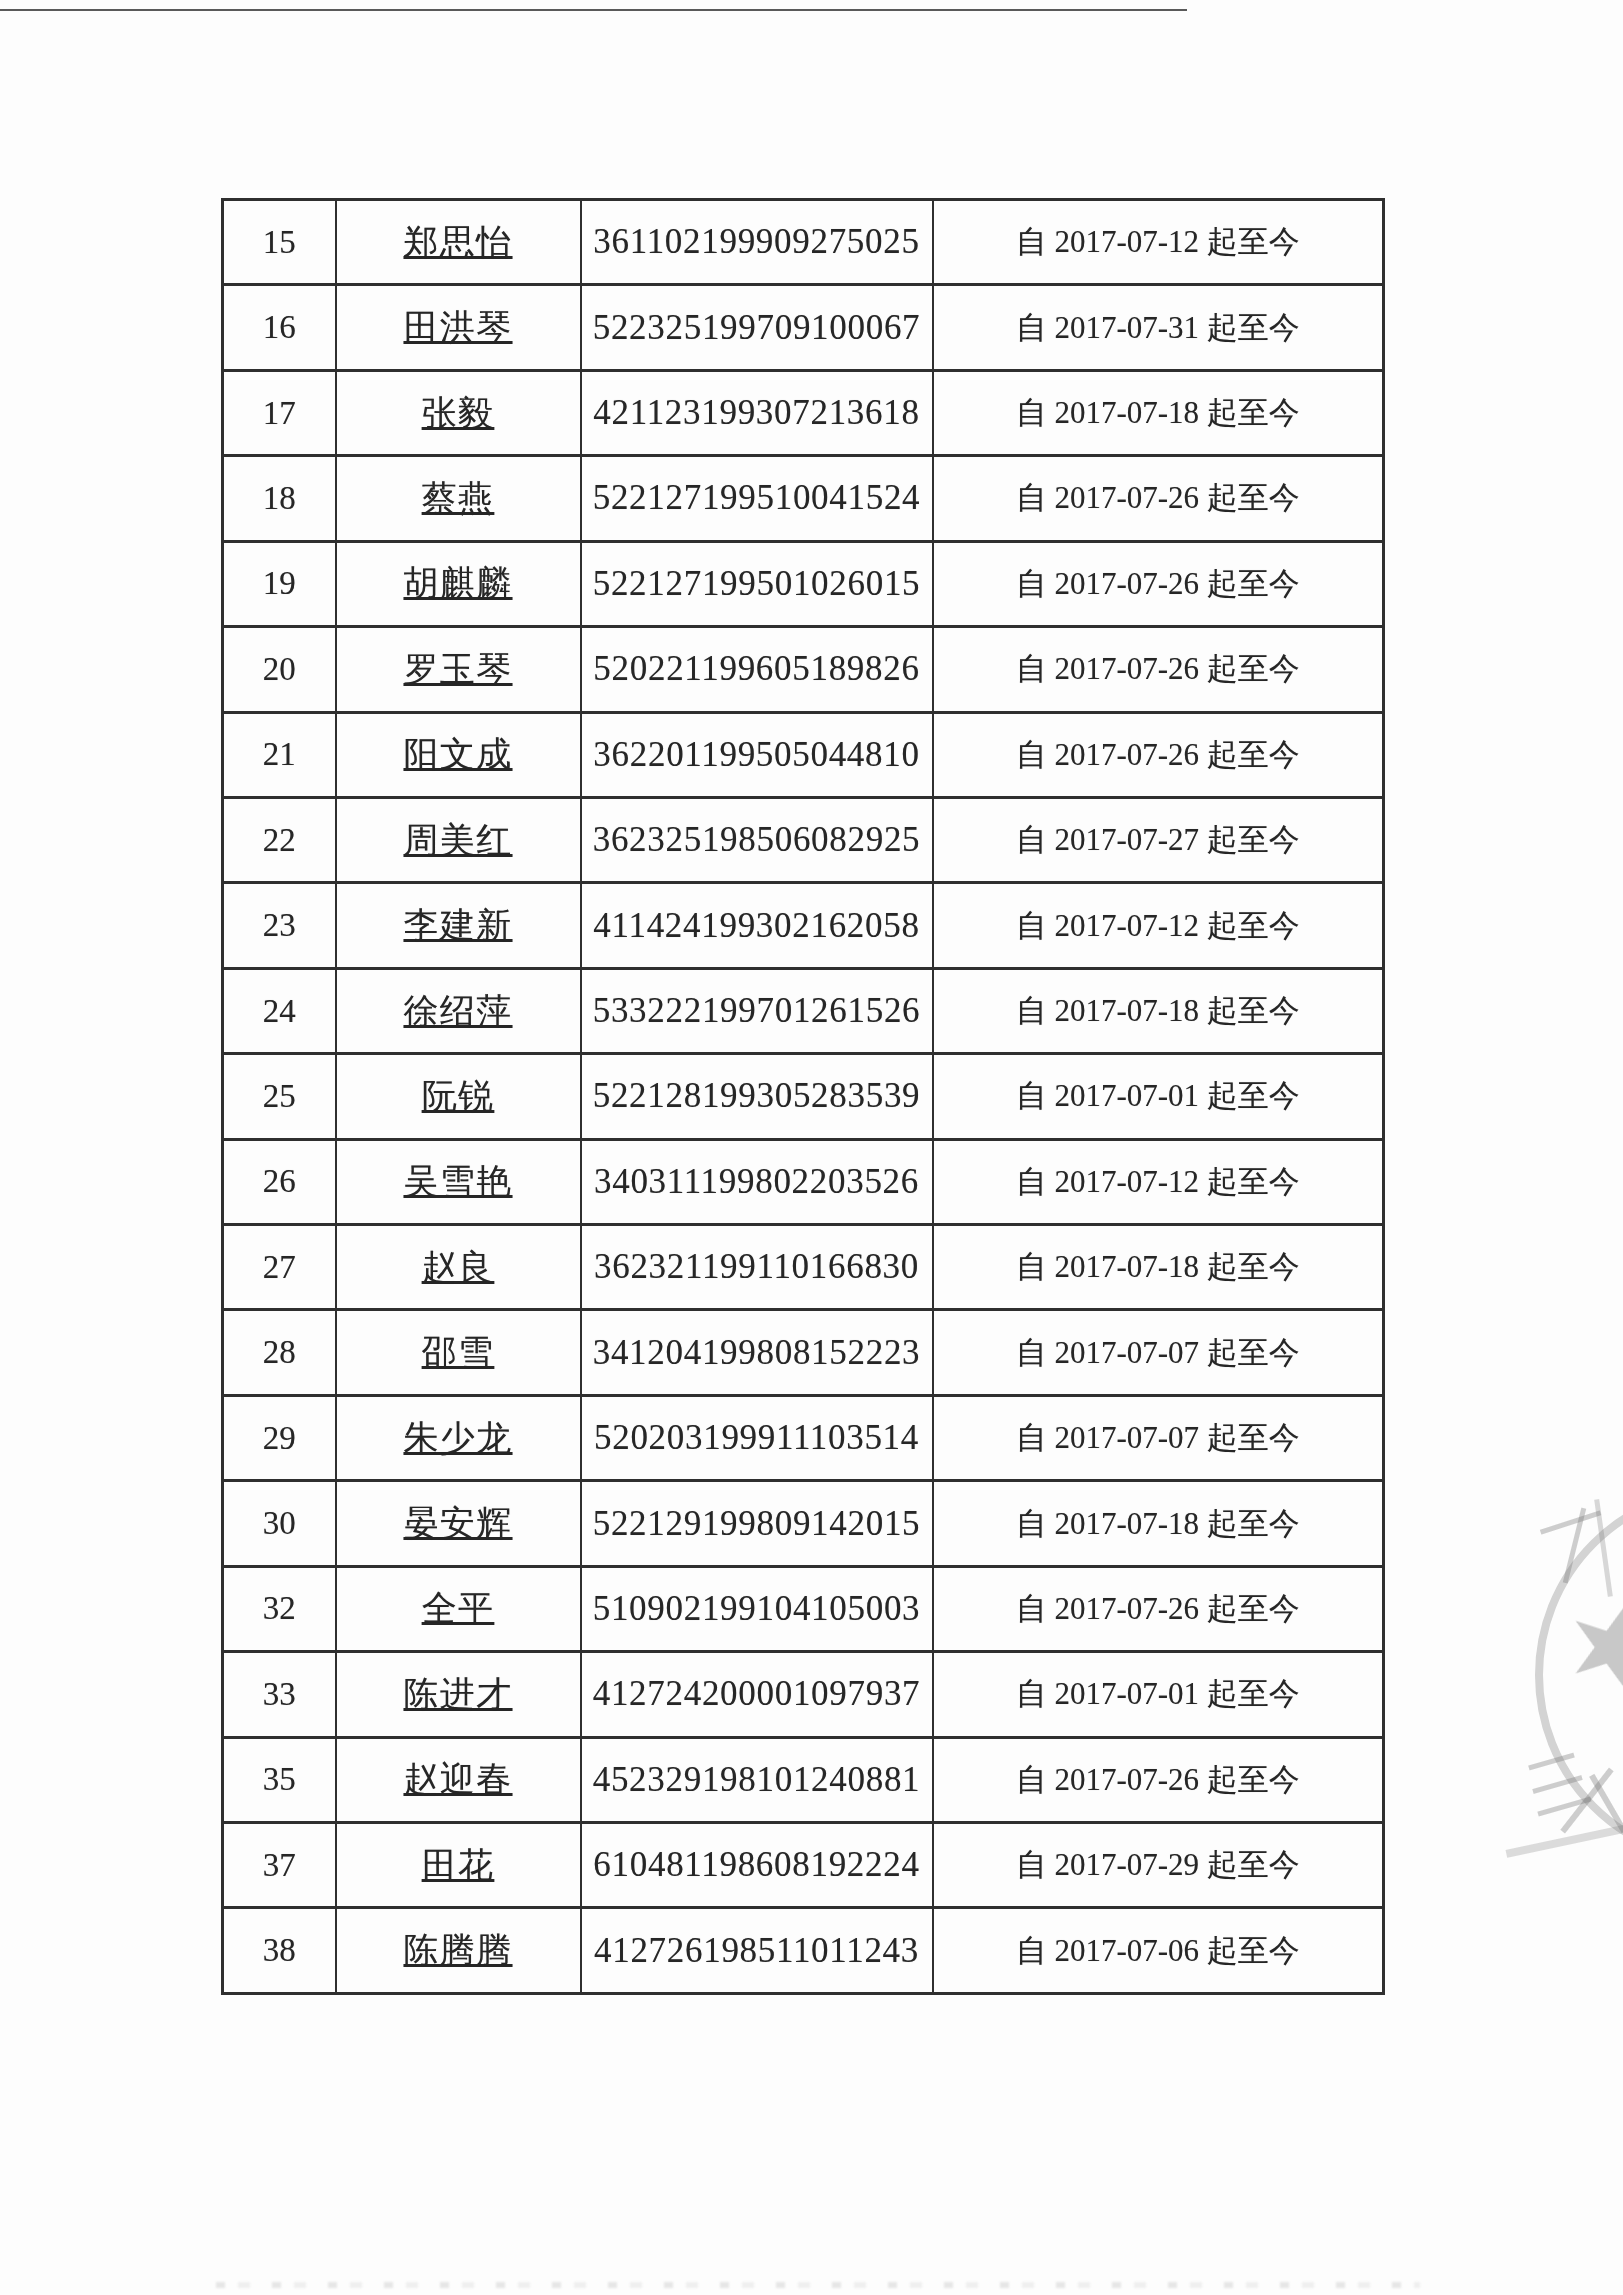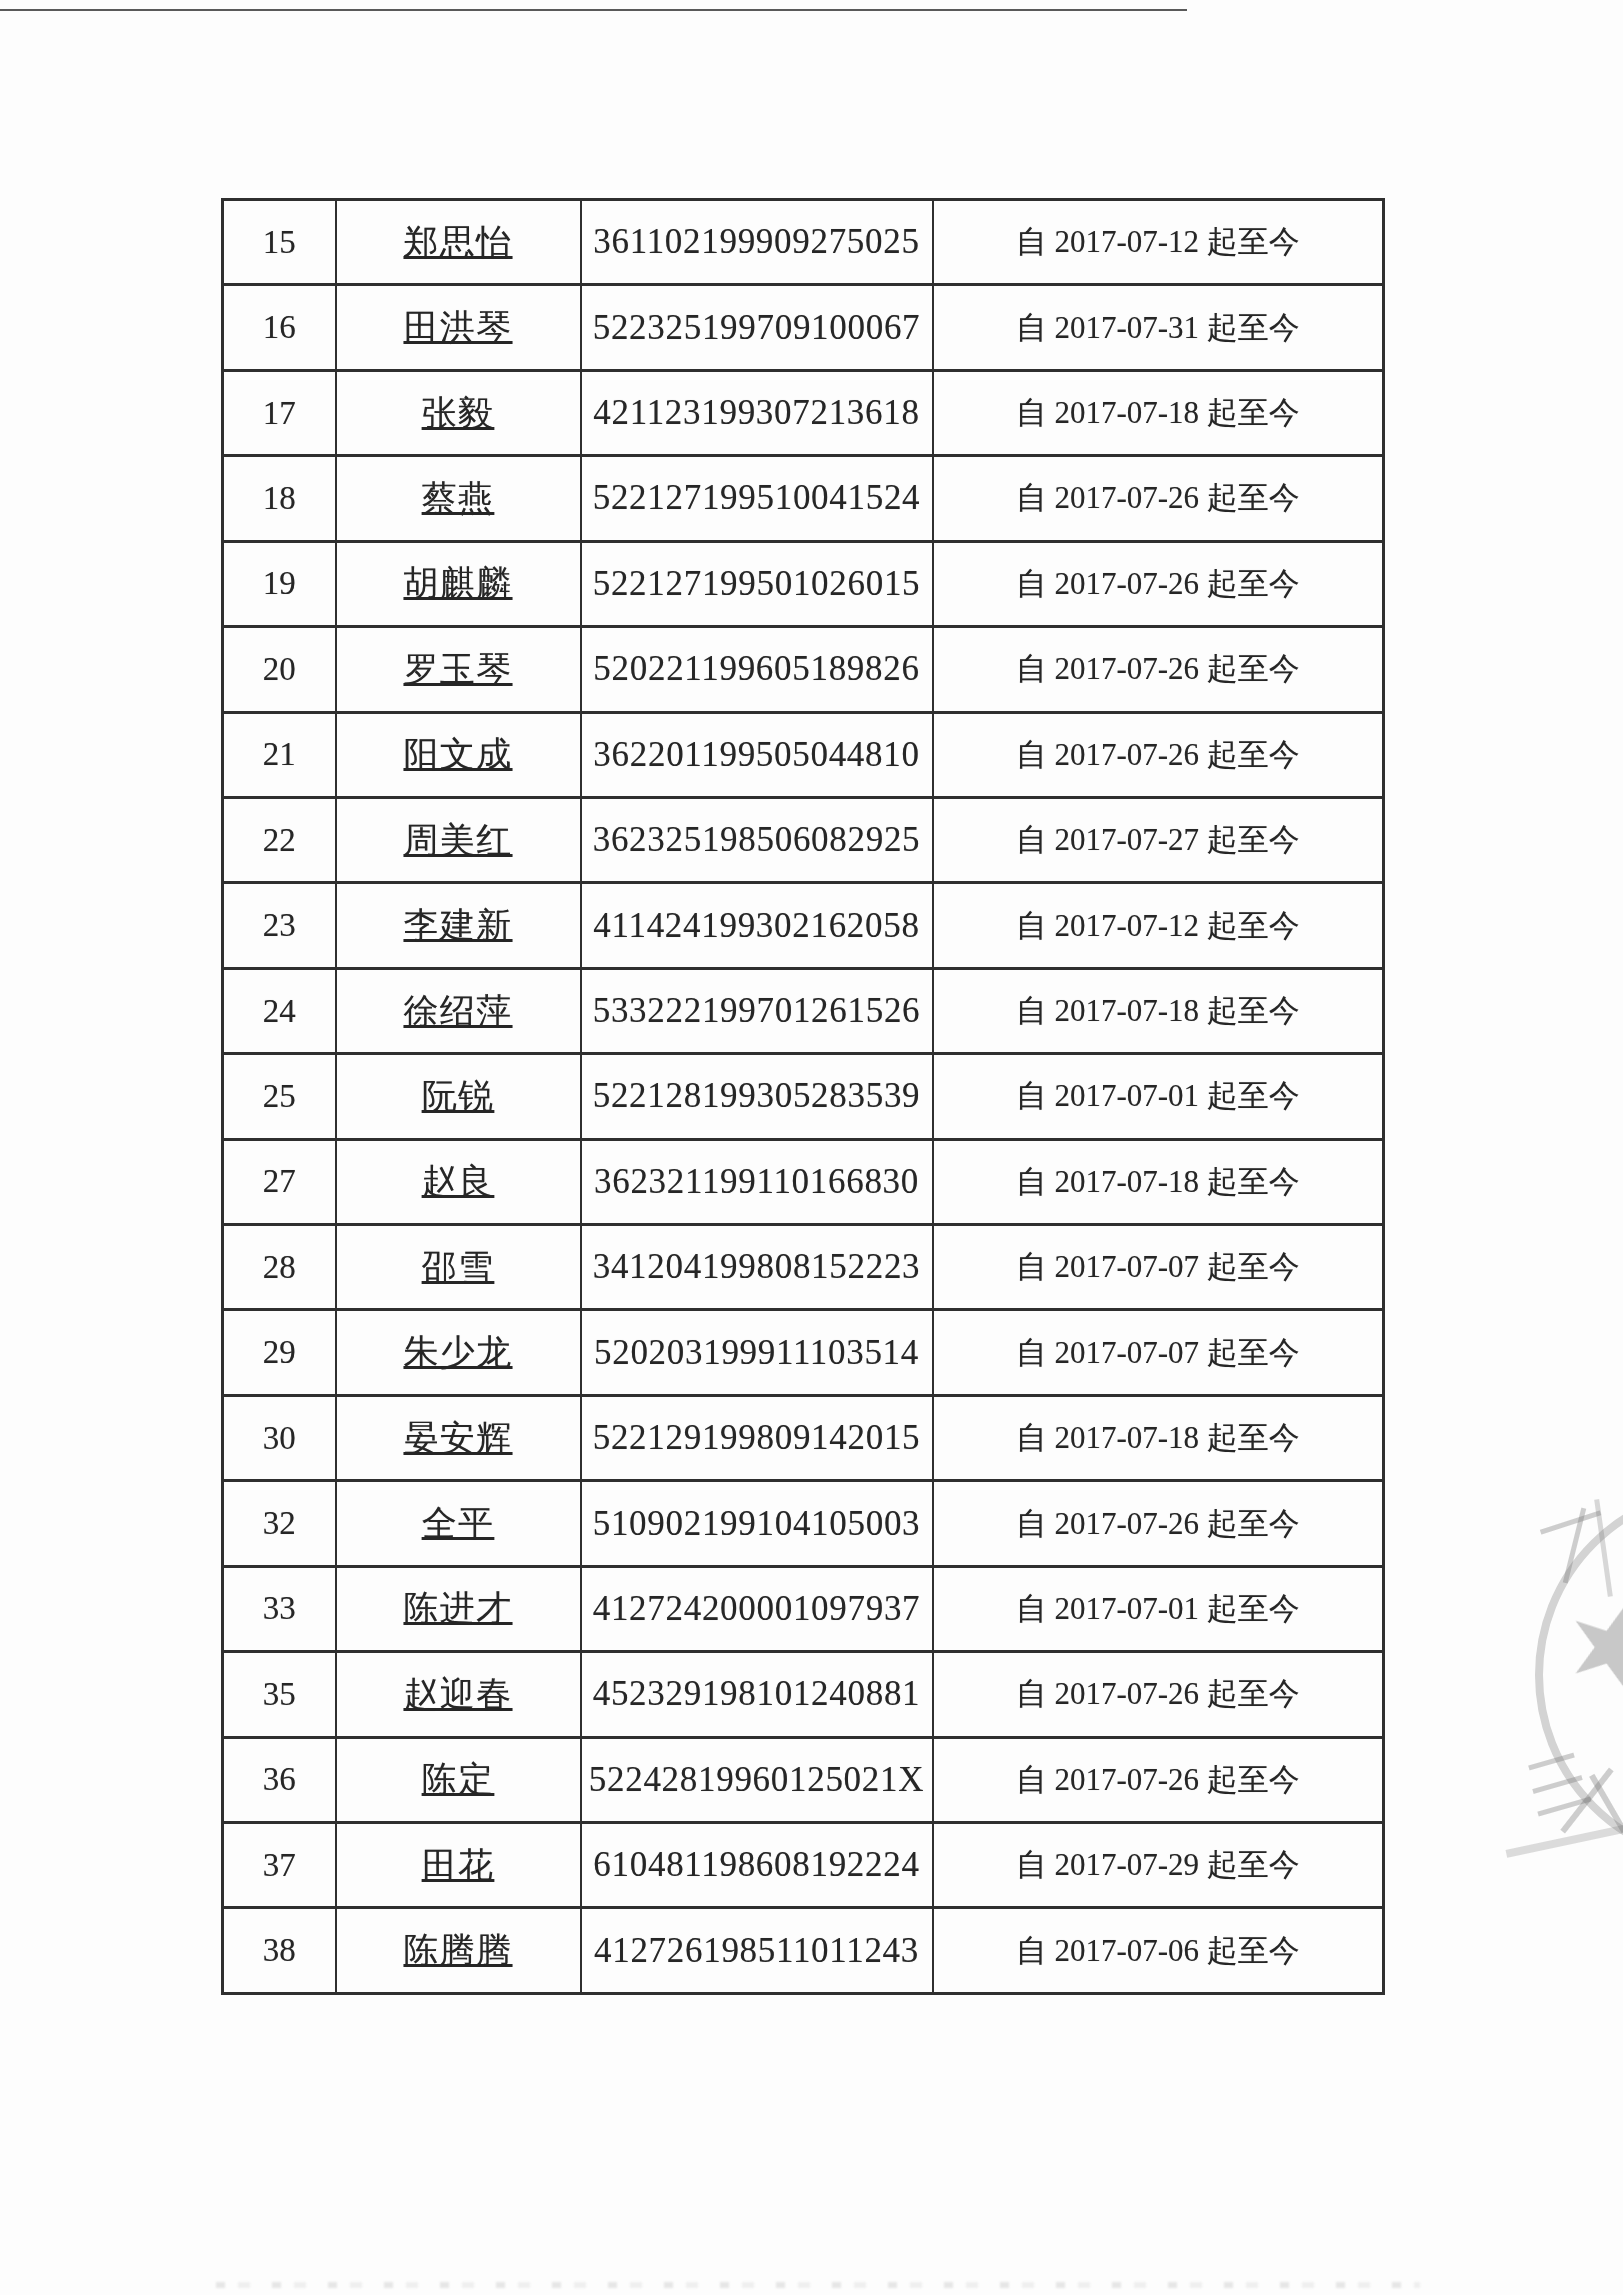--- a/index.html
+++ b/index.html
@@ -197,20 +197,26 @@
     <td class="c-id">533222199701261526</td>
     <td class="c-period">自 2017-07-18 起至今</td>
   </tr>
         <tr>
     <td class="c-no">25</td>
     <td class="c-name">阮锐</td>
     <td class="c-id">522128199305283539</td>
     <td class="c-period">自 2017-07-01 起至今</td>
   </tr>
         <tr>
+    <td class="c-no">26</td>
+    <td class="c-name">吴雪艳</td>
+    <td class="c-id">340311199802203526</td>
+    <td class="c-period">自 2017-07-12 起至今</td>
+  </tr>
+        <tr>
     <td class="c-no">27</td>
     <td class="c-name">赵良</td>
     <td class="c-id">362321199110166830</td>
     <td class="c-period">自 2017-07-18 起至今</td>
   </tr>
         <tr>
     <td class="c-no">28</td>
     <td class="c-name">邵雪</td>
     <td class="c-id">341204199808152223</td>
     <td class="c-period">自 2017-07-07 起至今</td>
@@ -236,26 +242,20 @@
         <tr>
     <td class="c-no">33</td>
     <td class="c-name">陈进才</td>
     <td class="c-id">412724200001097937</td>
     <td class="c-period">自 2017-07-01 起至今</td>
   </tr>
         <tr>
     <td class="c-no">35</td>
     <td class="c-name">赵迎春</td>
     <td class="c-id">452329198101240881</td>
-    <td class="c-period">自 2017-07-26 起至今</td>
-  </tr>
-        <tr>
-    <td class="c-no">36</td>
-    <td class="c-name">陈定</td>
-    <td class="c-id">52242819960125021X</td>
     <td class="c-period">自 2017-07-26 起至今</td>
   </tr>
         <tr>
     <td class="c-no">37</td>
     <td class="c-name">田花</td>
     <td class="c-id">610481198608192224</td>
     <td class="c-period">自 2017-07-29 起至今</td>
   </tr>
         <tr>
     <td class="c-no">38</td>

